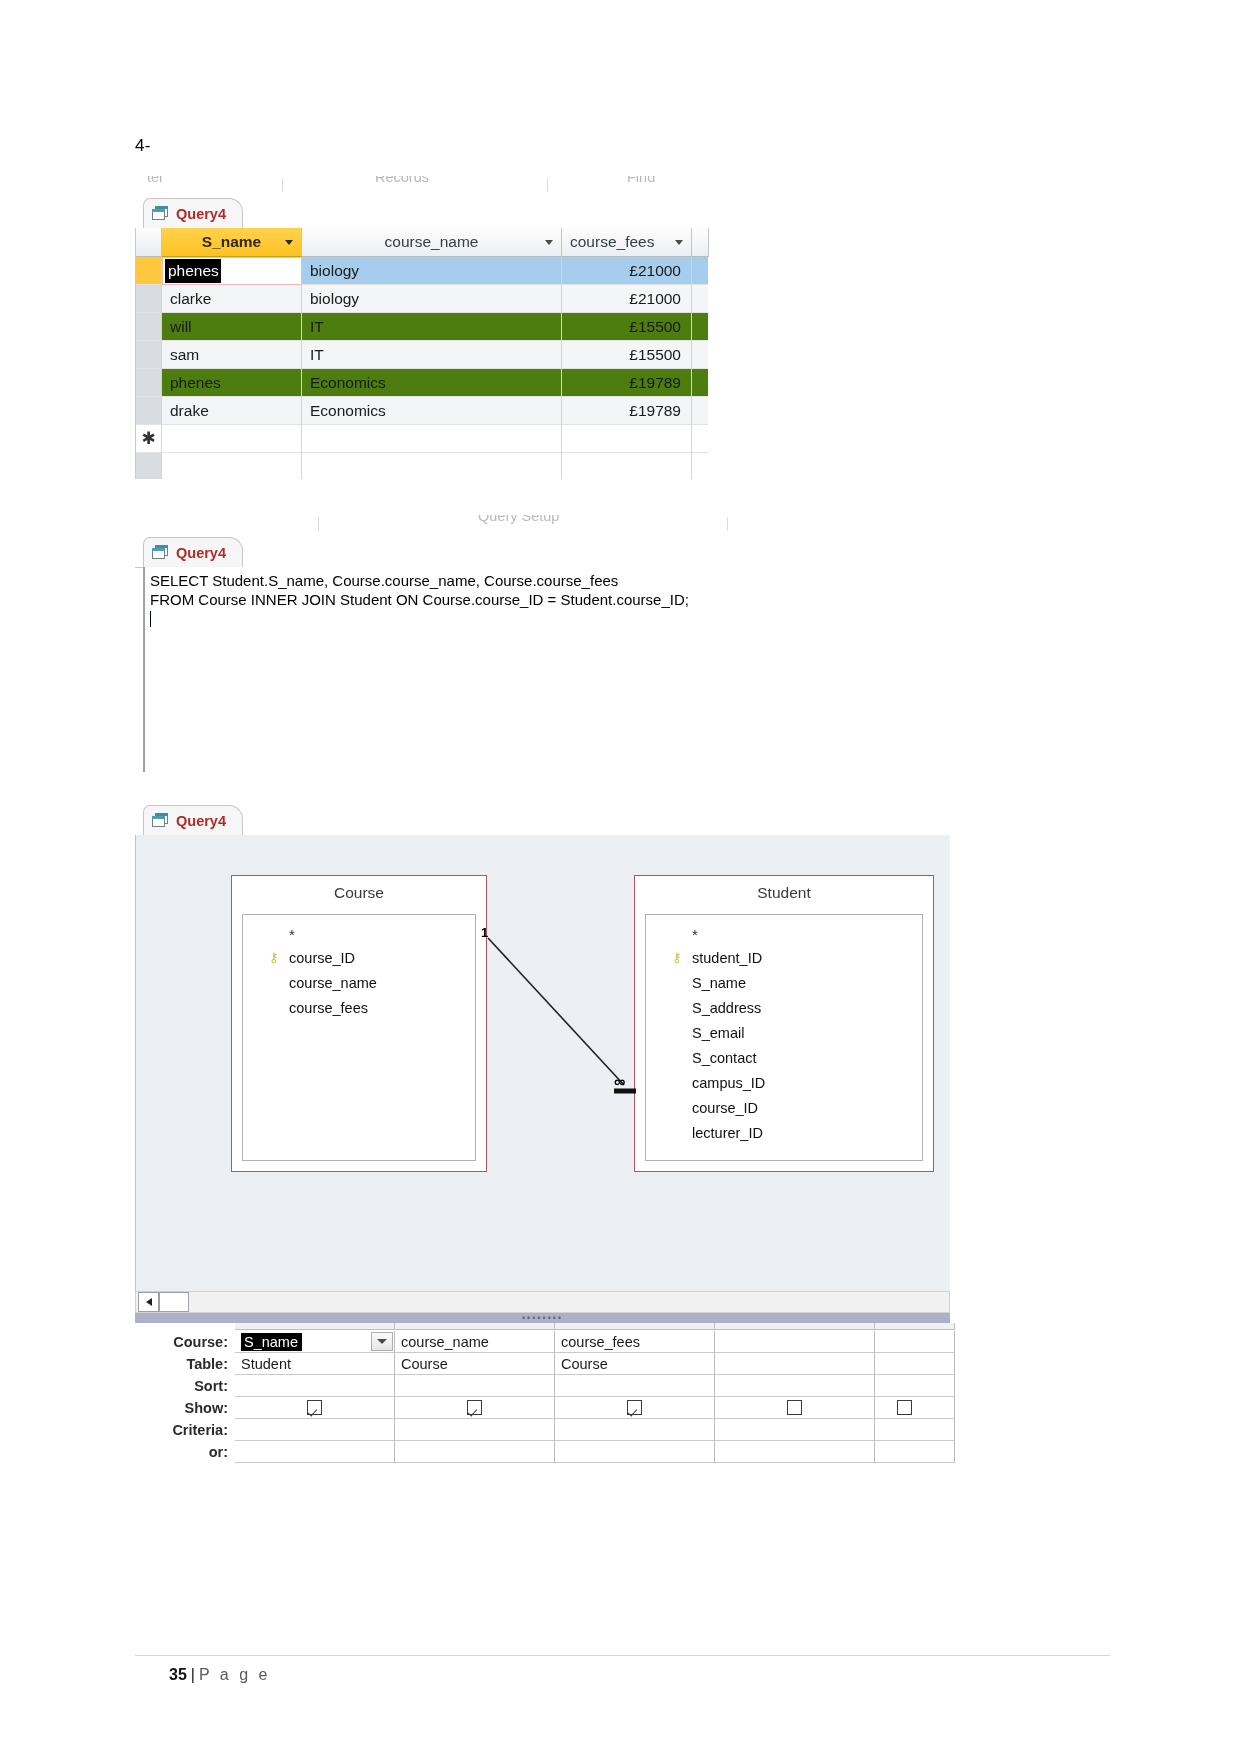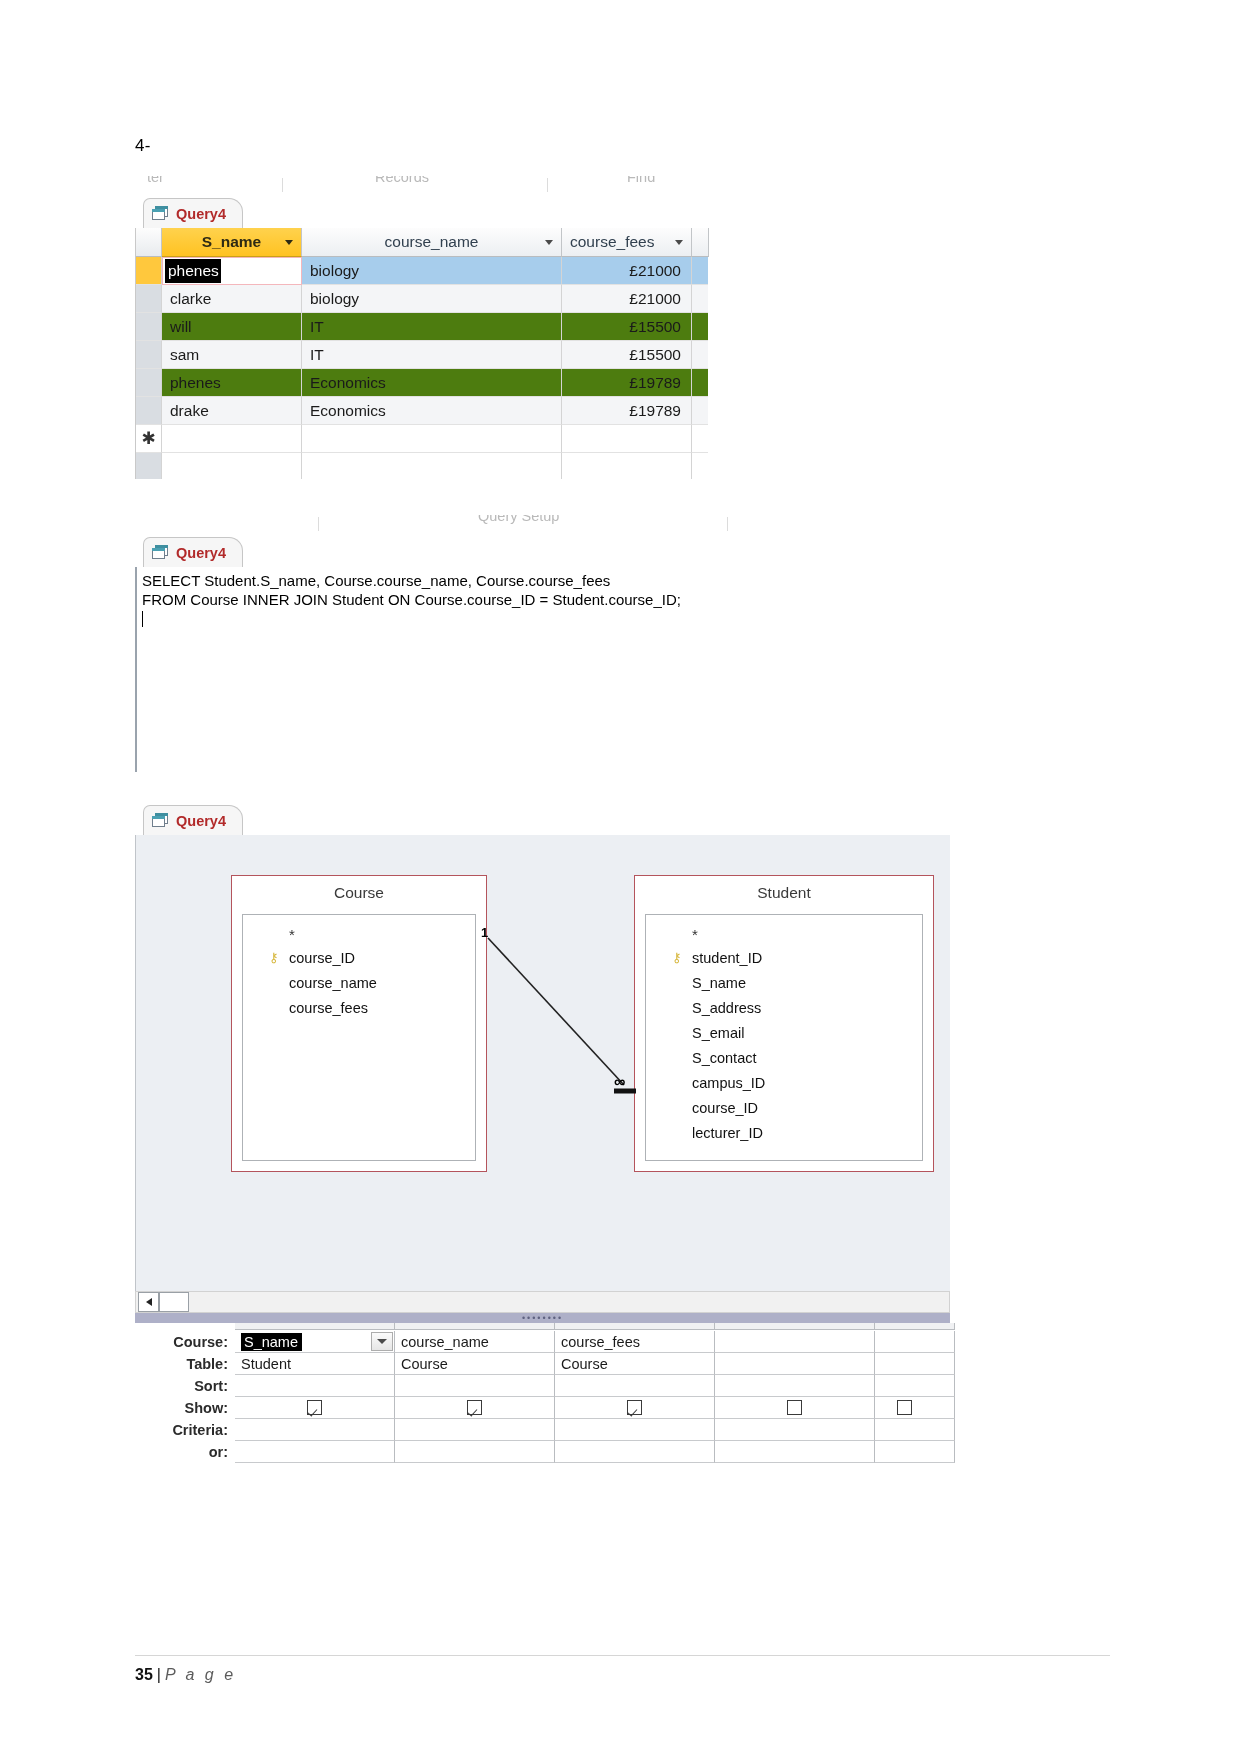--- a/index.html
+++ b/index.html
@@ -141,21 +141,21 @@
   .newrow .ds-cell { background:#fff; }
   .ds-bottom { display:flex; height:26px; }
   .ds-bottom .ds-cell { border-bottom:none; background:#fff; }
   .ds-bottom .c-sel { background:#d9dde2; }
 
   
   #panel-sql { left:135px; top:515px; width:645px; height:260px; }
   #panel-sql .ribbon-strip { width:645px; }
   #panel-sql .doc-tabbar { width:645px; }
   .sql-body {
-    position:absolute; left:0; top:52px; width:645px; height:205px;
+    position:absolute; left:8px; top:52px; width:645px; height:205px;
     background:#fff;
     border-left:2px solid #9aa3ad;
     box-sizing:border-box;
     padding:4px 0 0 5px;
     font-size:15px;
     line-height:19px;
     color:#000;
   }
   .sql-line { white-space:nowrap; }
   .sql-caret {
@@ -293,23 +293,23 @@
   .qg-cell.center { justify-content:center; padding:0; }
 
   
   #footer-rule {
     left:135px; top:1655px; width:975px; height:1px; background:#d6d6d6;
   }
   #footer-text {
     left:135px; top:1666px;
     font-size:16px; color:#444;
   }
-  #footer-text .num { font-weight:bold; color:#111; }
+  #footer-text .num { font-weight:bold; color:#111;margin-left:34px; }
   #footer-text .bar { color:#111; margin:0 4px; }
-  #footer-text .pg { letter-spacing:3px; color:#5b5b5b;font-style:italic; }
+  #footer-text .pg { letter-spacing:3px; color:#5b5b5b; }
 </style>
 </head>
 <body>
 
 <div class="page">
 
   <div class="abs" id="step-label">4-</div>
 
   <div class="abs" id="panel-datasheet">
 

